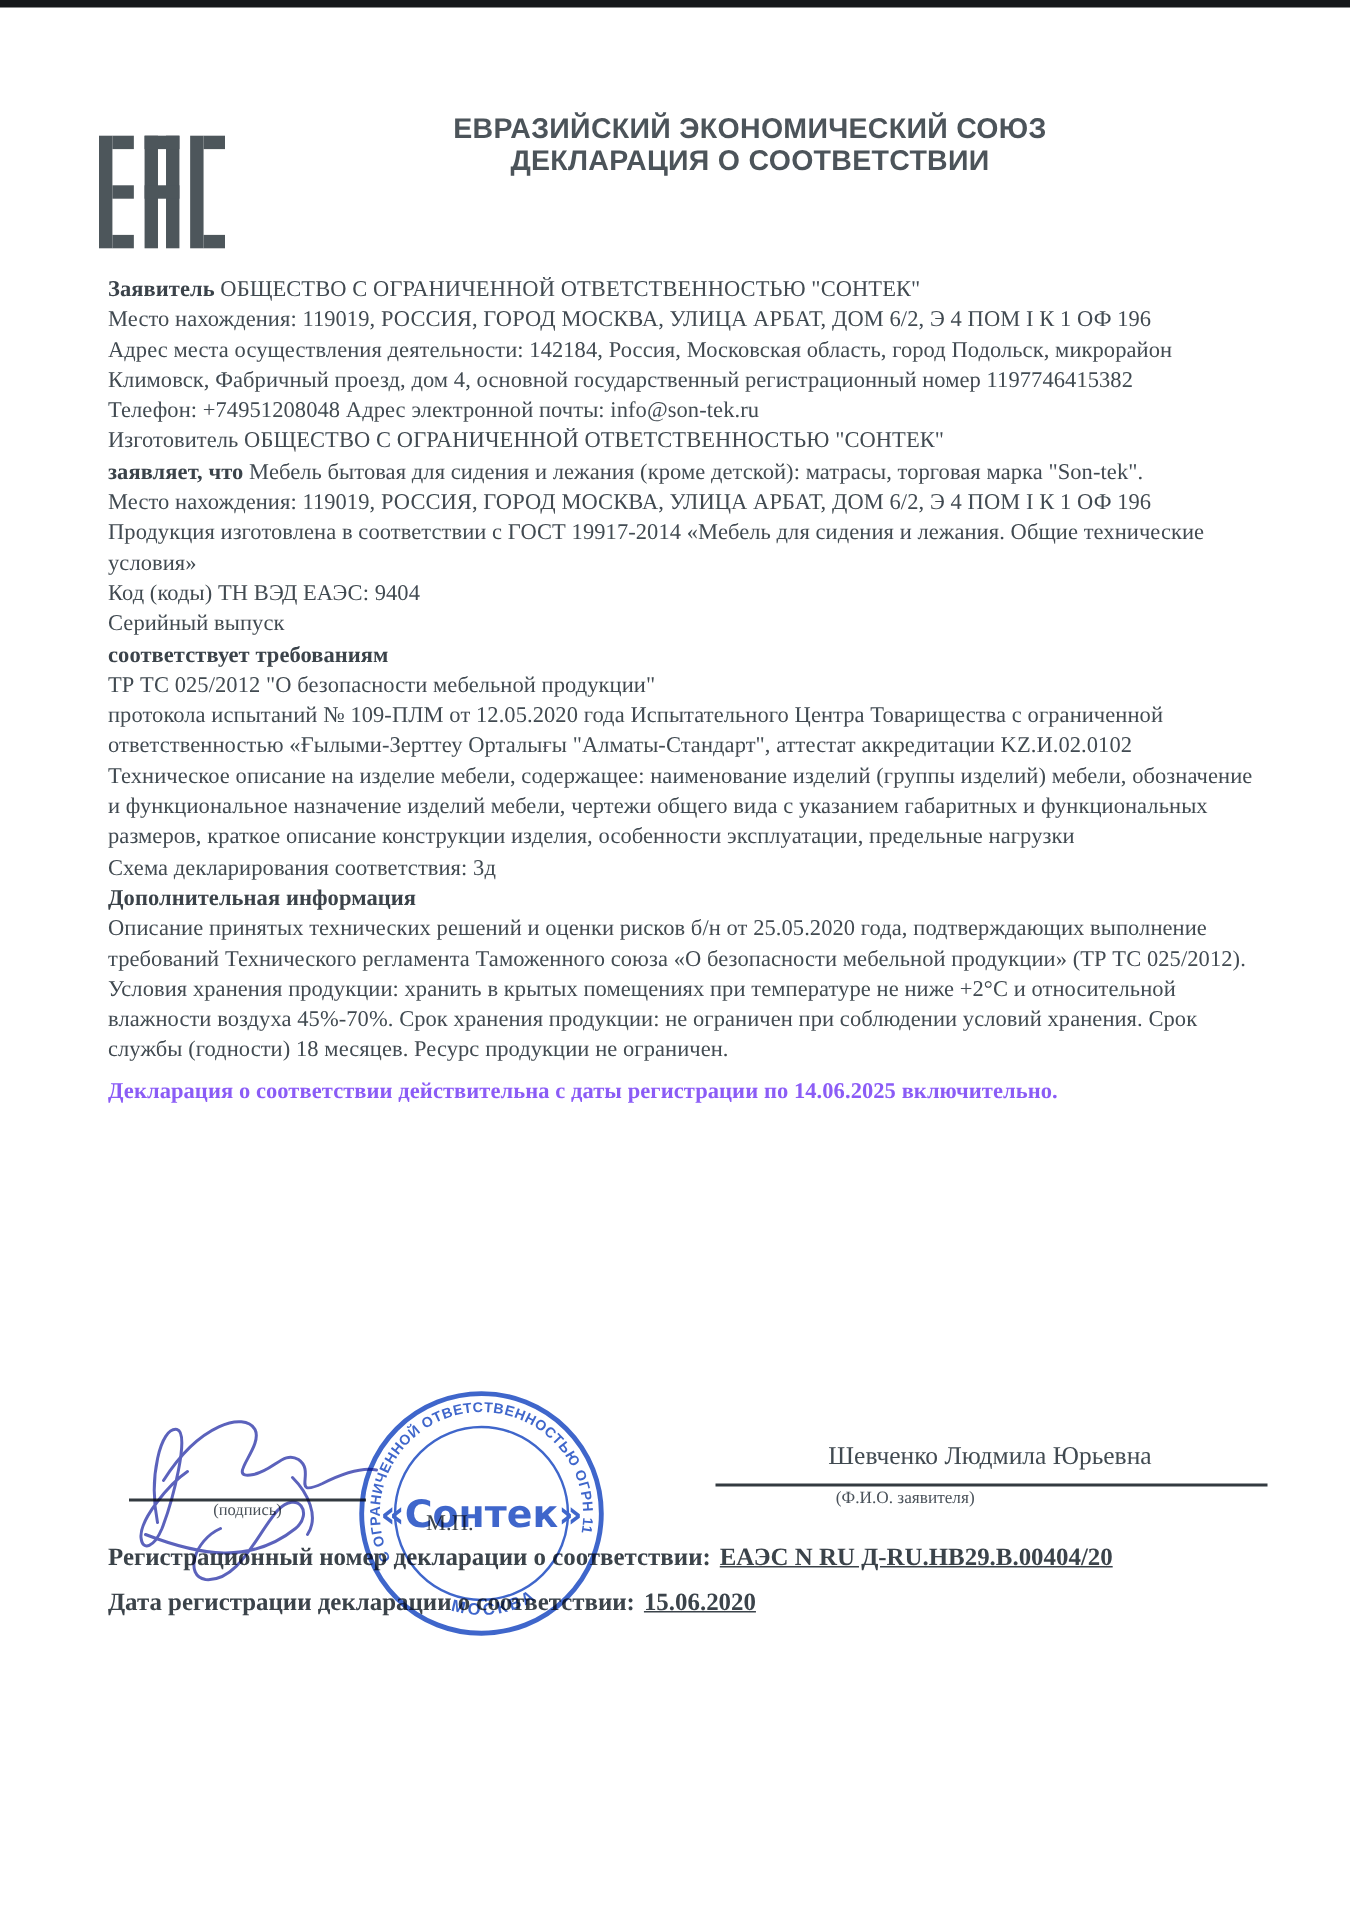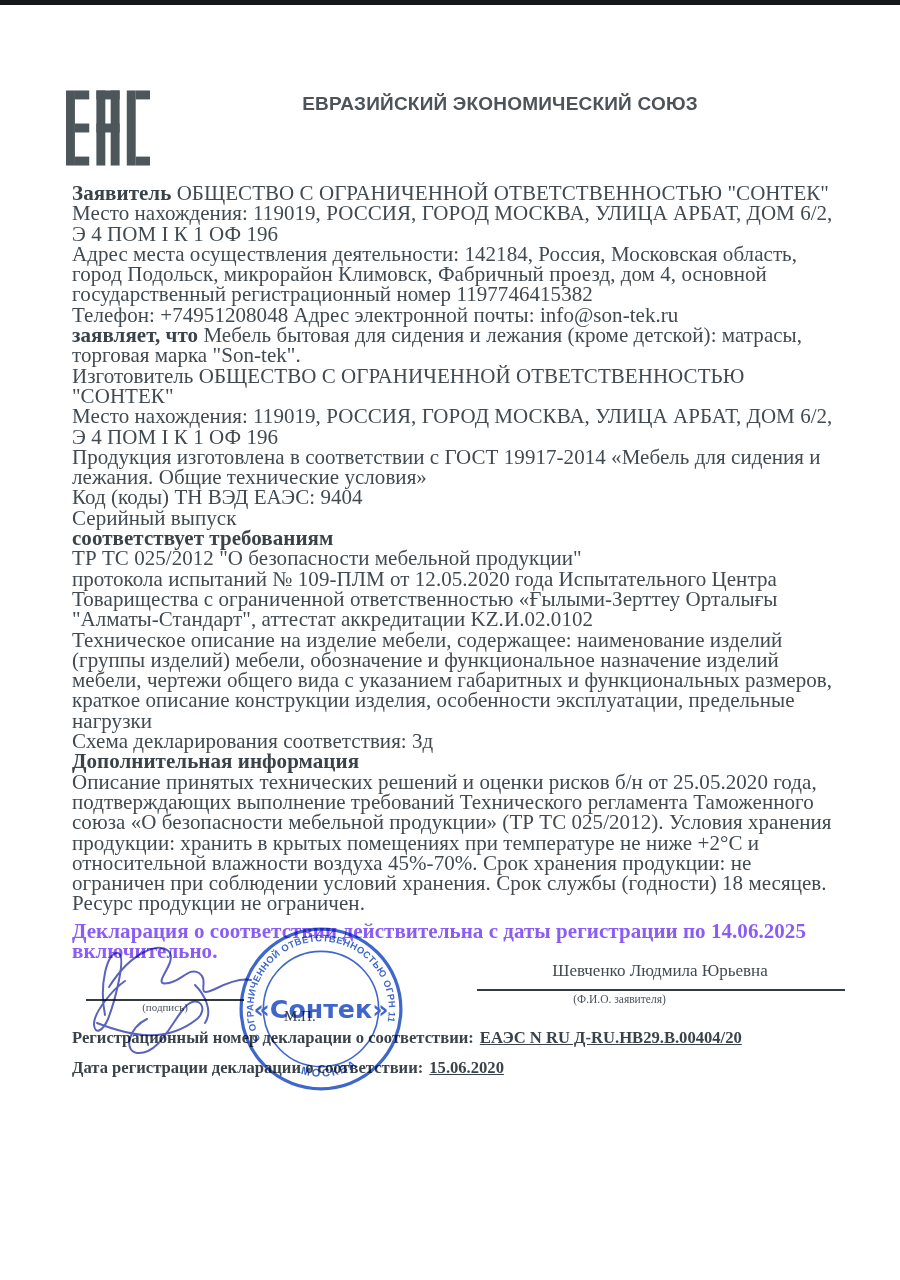--- a/index.html
+++ b/index.html
@@ -4,37 +4,37 @@
 <style>
   html,body{margin:0;padding:0;background:#e8e8e8;}
   .page{
     position:relative;width:900px;height:1280px;background:#ffffff;
     overflow:hidden;margin:0 auto;
     font-family:"Liberation Serif","DejaVu Serif",serif;
   }
   .top-edge{position:absolute;left:0;top:0;width:900px;height:5px;background:#15181a;}
   .eac-logo{position:absolute;left:66px;top:90px;width:84px;height:76px;}
   .doc-title{
-    position:absolute;left:240px;top:93px;width:520px;text-align:center;
+    position:absolute;left:240px;top:76px;width:520px;text-align:center;
     font-family:"Liberation Sans","DejaVu Sans",sans-serif;
     font-weight:bold;font-size:19px;line-height:21px;color:#4c545a;letter-spacing:.2px;
   }
   .doc-body{
     position:absolute;left:72px;top:183px;width:768px;
-    font-size:21px;line-height:20.3px;color:#414a51;letter-spacing:.05px;
+    font-size:15px;line-height:20.3px;color:#414a51;letter-spacing:.05px;
   }
   .doc-body p{margin:0;padding:0;}
   .doc-body b{color:#3b434a;}
   .validity{font-weight:bold;margin-top:7px !important;color:#8b5cf6;}
   .sig-line{position:absolute;left:86px;top:999px;width:158px;border-top:2px solid #333a40;}
   .sig-caption{position:absolute;left:86px;top:1001px;width:158px;text-align:center;font-size:11px;color:#4a525a;}
   .mp-label{position:absolute;left:284px;top:1008px;font-size:15px;color:#3e464d;}
   .signee-name{position:absolute;left:480px;top:961px;width:360px;text-align:center;font-size:17px;color:#414a51;}
   .name-line{position:absolute;left:477px;top:989px;width:368px;border-top:2px solid #333a40;}
-  .name-caption{position:absolute;left:497px;top:993px;width:245px;text-align:center;font-size:11.5px;color:#4a525a;}
+  .name-caption{position:absolute;left:481px;top:993px;width:245px;text-align:center;font-size:11.5px;color:#4a525a;}
   .reg-line{position:absolute;left:72px;width:790px;margin:0;font-weight:bold;font-size:16.6px;color:#3b434a;}
   .reg-number{top:1028px;}
   .reg-date{top:1058px;}
   .reg-line .val{margin-left:6px;text-decoration:underline;}
   .signature-svg{position:absolute;left:75px;top:925px;width:200px;height:140px;mix-blend-mode:multiply;}
   .stamp-svg{position:absolute;left:235px;top:920px;width:172px;height:182px;mix-blend-mode:multiply;opacity:.92;}
   .stamp-ring-text{font-family:"Liberation Sans","DejaVu Sans",sans-serif;font-weight:bold;}
   .stamp-center{font-family:"DejaVu Sans","Liberation Sans",sans-serif;font-weight:bold;}
 </style>
 </head>
@@ -55,36 +55,37 @@
       <rect x="34" y="0" width="26" height="10"></rect>
       <rect x="34" y="37" width="26" height="10"></rect>
       <rect x="68" y="0" width="10" height="84"></rect>
       <rect x="78" y="0" width="16" height="10"></rect>
       <rect x="78" y="74" width="16" height="10"></rect>
     </g>
   </svg>
 
   <div class="doc-title">
     <div>ЕВРАЗИЙСКИЙ ЭКОНОМИЧЕСКИЙ СОЮЗ</div>
+    <div>ДЕКЛАРАЦИЯ О СООТВЕТСТВИИ</div>
   </div>
 
   <div class="doc-body">
     <div id="para-host">
     <p class="bp"><b class="p-bold">Заявитель</b><span class="p-text"> ОБЩЕСТВО С ОГРАНИЧЕННОЙ ОТВЕТСТВЕННОСТЬЮ "СОНТЕК"</span></p>
 
     <p class="bp"><b class="p-bold"></b><span class="p-text">Место нахождения: 119019, РОССИЯ, ГОРОД МОСКВА, УЛИЦА АРБАТ, ДОМ 6/2, Э 4 ПОМ I К 1 ОФ 196</span></p>
 
     <p class="bp"><b class="p-bold"></b><span class="p-text">Адрес места осуществления деятельности: 142184, Россия, Московская область, город Подольск, микрорайон Климовск, Фабричный проезд, дом 4, основной государственный регистрационный номер 1197746415382</span></p>
 
     <p class="bp"><b class="p-bold"></b><span class="p-text">Телефон: +74951208048 Адрес электронной почты: info@son-tek.ru</span></p>
 
 
+    <p class="bp"><b class="p-bold"></b><span class="p-text">Изготовитель ОБЩЕСТВО С ОГРАНИЧЕННОЙ ОТВЕТСТВЕННОСТЬЮ "СОНТЕК"</span></p>
+
     <p class="bp"><b class="p-bold">заявляет, что</b><span class="p-text"> Мебель бытовая для сидения и лежания (кроме детской): матрасы, торговая марка "Son-tek".</span></p>
-
-    <p class="bp"><b class="p-bold"></b><span class="p-text">Изготовитель ОБЩЕСТВО С ОГРАНИЧЕННОЙ ОТВЕТСТВЕННОСТЬЮ "СОНТЕК"</span></p>
 
     <p class="bp"><b class="p-bold"></b><span class="p-text">Место нахождения: 119019, РОССИЯ, ГОРОД МОСКВА, УЛИЦА АРБАТ, ДОМ 6/2, Э 4 ПОМ I К 1 ОФ 196</span></p>
 
 
     <p class="bp"><b class="p-bold"></b><span class="p-text">Продукция изготовлена в соответствии с ГОСТ 19917-2014 «Мебель для сидения и лежания. Общие технические условия»</span></p>
 
     <p class="bp"><b class="p-bold"></b><span class="p-text">Код (коды) ТН ВЭД ЕАЭС: 9404</span></p>
 
     <p class="bp"><b class="p-bold"></b><span class="p-text">Серийный выпуск</span></p>
 

